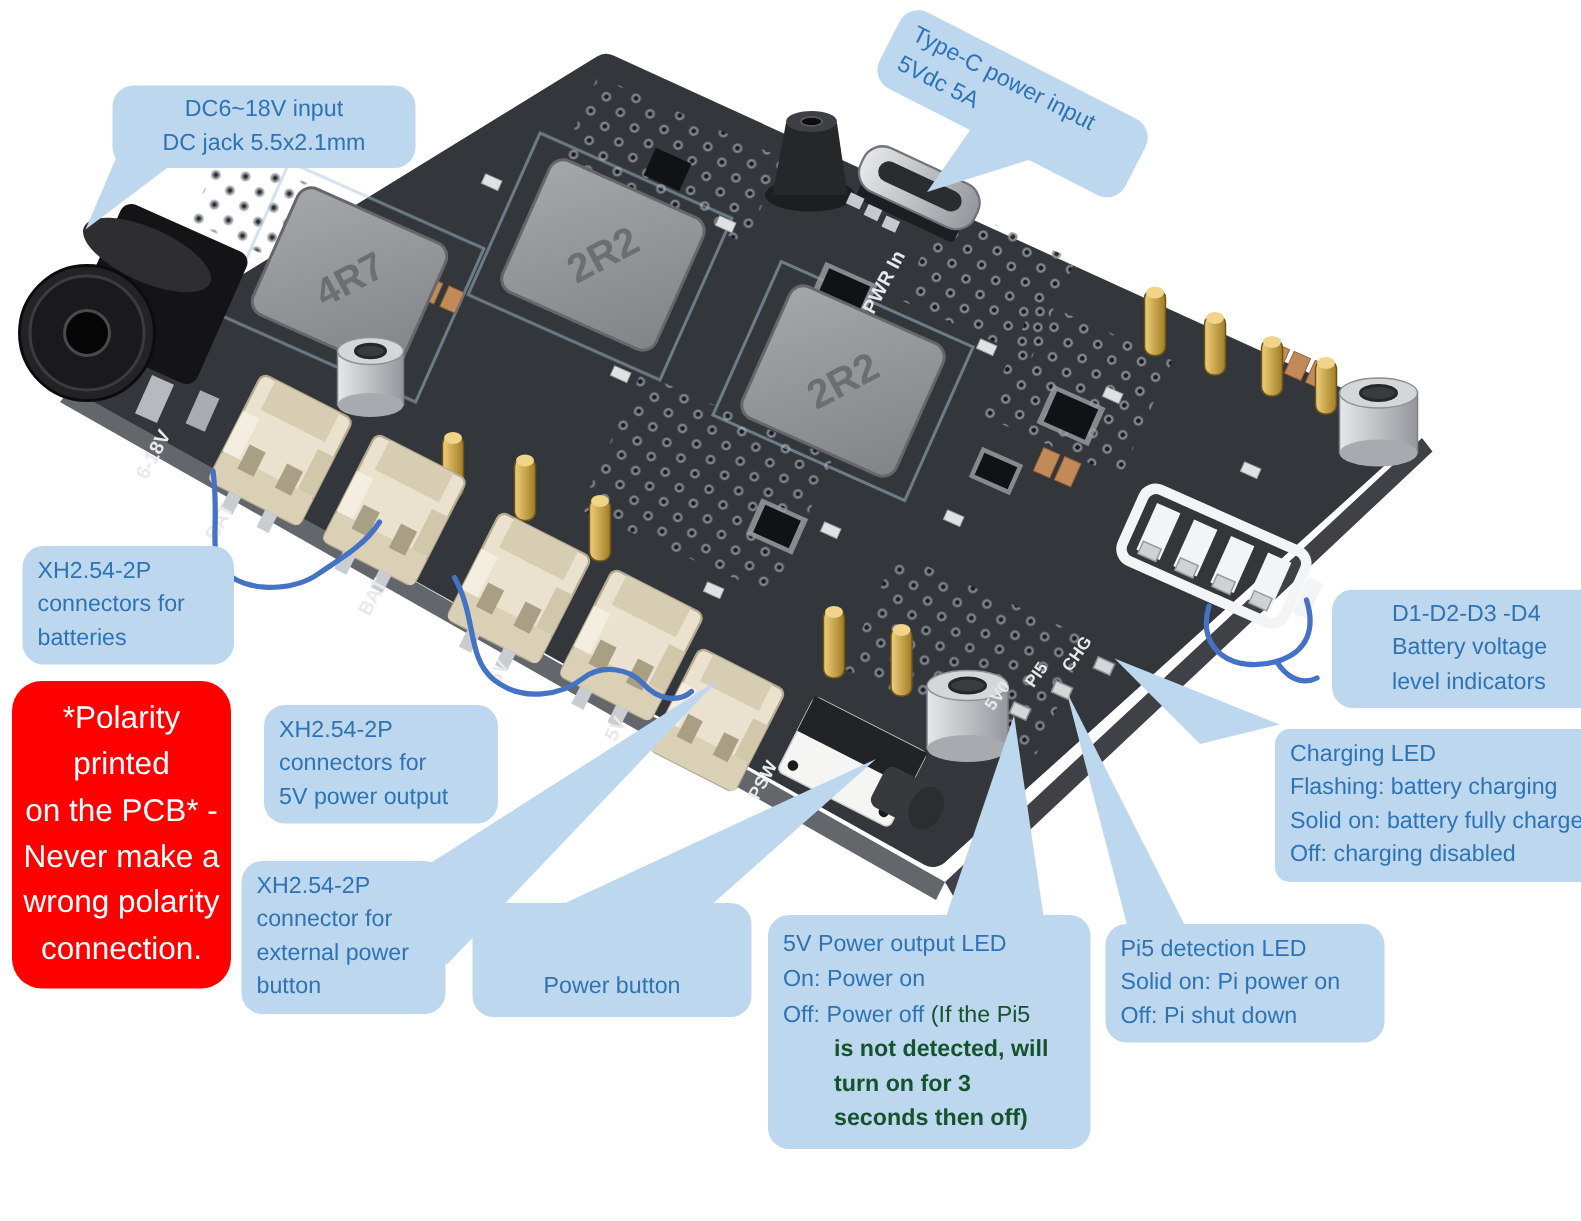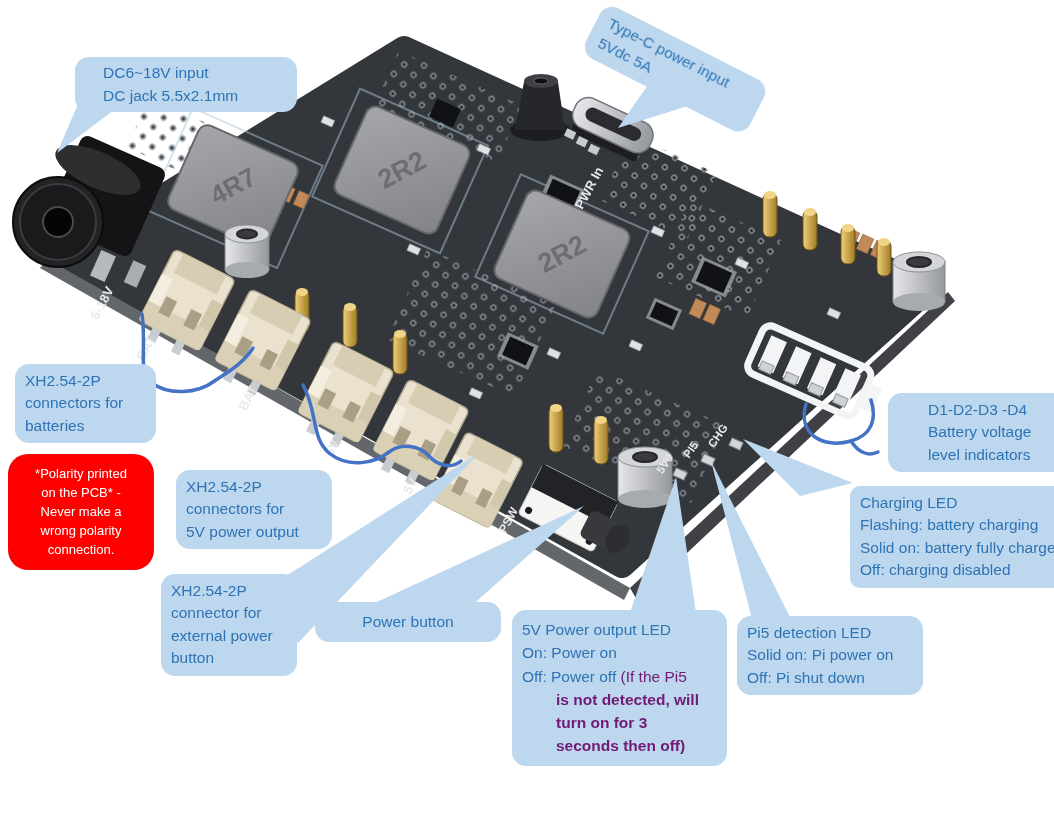--- a/index.html
+++ b/index.html
@@ -1,25 +1,25 @@
 <!DOCTYPE html>
 <html><head>
 <meta charset="utf-8">
 <style>
   html,body{margin:0;padding:0;background:#fff;}
   #stage{position:relative;width:1054px;height:814px;background:#ffffff;overflow:hidden;
          font-family:"Liberation Sans",sans-serif;}
   #pcb-svg{position:absolute;left:0;top:0;z-index:1;}
   .callout{position:absolute;z-index:3;background:#BDD7EE;color:#2E74B5;border-radius:14px;
            padding:6px 10px;font-size:15.5px;line-height:1.45;}
-  .callout .title{text-align:center;display:block;}
+  .callout .title{text-align:center;display:block;margin-top:36px;}
   .warning{position:absolute;z-index:3;background:#FF0000;color:#FFFFFF;border-radius:20px;
-           padding:10px 6px;font-size:13px;line-height:1.47;text-align:center;}
+           padding:10px 6px;font-size:21px;line-height:1.47;text-align:center;}
   .rot{transform:rotate(27deg);transform-origin:0 0;}
-  .red{color:#701a75;}
+  .red{color:#14532d;}
   .indent{padding-left:34px;font-weight:bold;}
   svg text{font-family:"Liberation Sans",sans-serif;}
 </style>
 </head>
 <body>
 
 <div id="stage">
 
 <svg id="pcb-svg" width="1054" height="814" viewBox="0 0 1054 814">
   <defs>
@@ -305,21 +305,21 @@
     <polygon points="78,104 122,104 57,153"></polygon>
     <polygon points="650,82 694,104 618,128"></polygon>
     <polygon points="250,599 298,643 479,453"></polygon>
     <polygon points="366,607 470,607 584,506"></polygon>
     <polygon points="630,613 696,613 676,477"></polygon>
     <polygon points="752,619 791,619 711,461"></polygon>
     <polygon points="800,496 853,483 743,439"></polygon>
   </g>
 </svg>
 
-<div class="callout" style="left:75px;top:57px;width:166px;padding:4px 28px;line-height:1.5;">DC6~18V input<br>DC jack 5.5x2.1mm</div>
+<div class="callout" style="left:75px;top:57px;width:166px;padding:4px 18px;line-height:1.5;text-align:center;">DC6~18V input<br>DC jack 5.5x2.1mm</div>
 
 <div class="callout rot" style="left:606px;top:2px;width:160px;padding:6px 12px;">Type-C power input<br>5Vdc 5A</div>
 
 <div class="callout" style="left:15px;top:364px;width:121px;">XH2.54-2P<br>connectors for<br>batteries</div>
 
 <div class="warning" style="left:8px;top:454px;width:134px;">*Polarity printed<br>on the PCB* -<br>Never make a<br>wrong polarity<br>connection.</div>
 
 <div class="callout" style="left:176px;top:470px;width:136px;">XH2.54-2P<br>connectors for<br>5V power output</div>
 
 <div class="callout" style="left:161px;top:574px;width:116px;">XH2.54-2P<br>connector for<br>external power<br>button</div>

